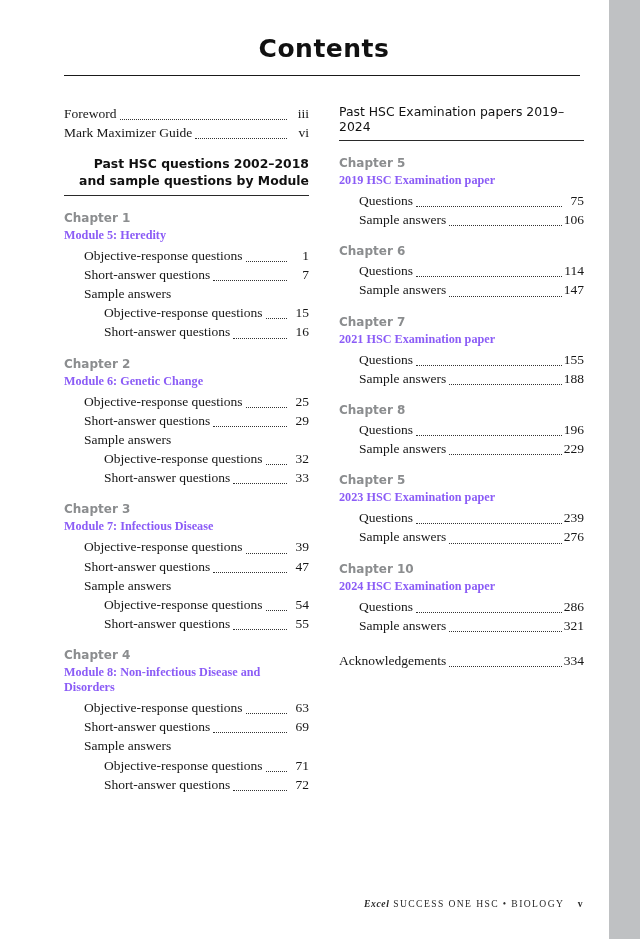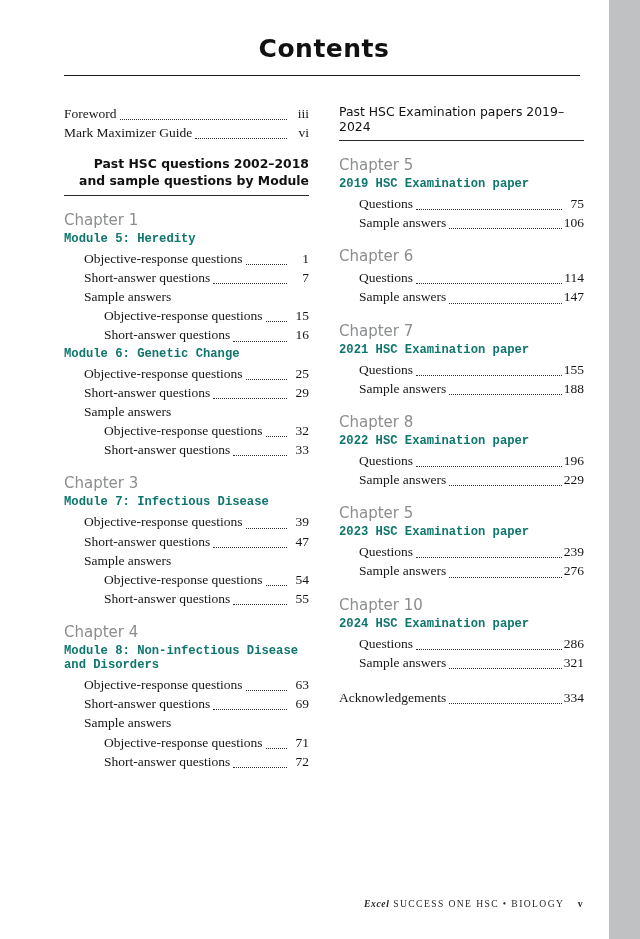--- a/index.html
+++ b/index.html
@@ -103,30 +103,30 @@
     line-height: 1.35;
     margin: 14px 0 0 0;
     text-align: right;
   }
   .section-head .rule {
     border-bottom: 1.2px solid #2a2a2a;
     margin-top: 5px;
   }
   .chapter-label {
     font-family: "DejaVu Sans", sans-serif;
-    font-weight: normal;
-    font-size: 15px;
+    font-weight: bold;
+    font-size: 12px;
     color: #8b8d8f;
     margin: 15px 0 3px 0;
   }
   .module-title {
-    font-family: Liberation Mono, monospace;
+    font-family: Liberation Serif, serif;
     font-weight: bold;
     font-size: 12.2px;
-    color: #0f766e;
+    color: #8b5cf6;
     margin: 0 0 3px 0;
   }
   .group {
     margin-bottom: 2px;
   }
 
   .right-top-head {
     font-family: "DejaVu Sans", sans-serif;
     font-weight: normal;
     font-size: 12.4px;
@@ -208,20 +208,21 @@
               <span class="label">Objective-response questions</span>
               <span class="leader"></span>
               <span class="pnum">15</span>
             </div>
             <div class="entry lvl3">
               <span class="label">Short-answer questions</span>
               <span class="leader"></span>
               <span class="pnum">16</span>
             </div>
           </div>
+          <div class="chapter-label">Chapter 2</div>
           <div class="module-title">Module 6: Genetic Change</div>
           <div class="group">
             <div class="entry lvl2">
               <span class="label">Objective-response questions</span>
               <span class="leader"></span>
               <span class="pnum">25</span>
             </div>
             <div class="entry lvl2">
               <span class="label">Short-answer questions</span>
               <span class="leader"></span>
@@ -329,21 +330,20 @@
               <span class="leader"></span>
               <span class="pnum">155</span>
             </div>
             <div class="entry lvl2">
               <span class="label">Sample answers</span>
               <span class="leader"></span>
               <span class="pnum">188</span>
             </div>
           </div>
           <div class="chapter-label">Chapter 8</div>
-          <div class="module-title">2022 HSC Examination paper</div>
           <div class="group">
             <div class="entry lvl2">
               <span class="label">Questions</span>
               <span class="leader"></span>
               <span class="pnum">196</span>
             </div>
             <div class="entry lvl2">
               <span class="label">Sample answers</span>
               <span class="leader"></span>
               <span class="pnum">229</span>

